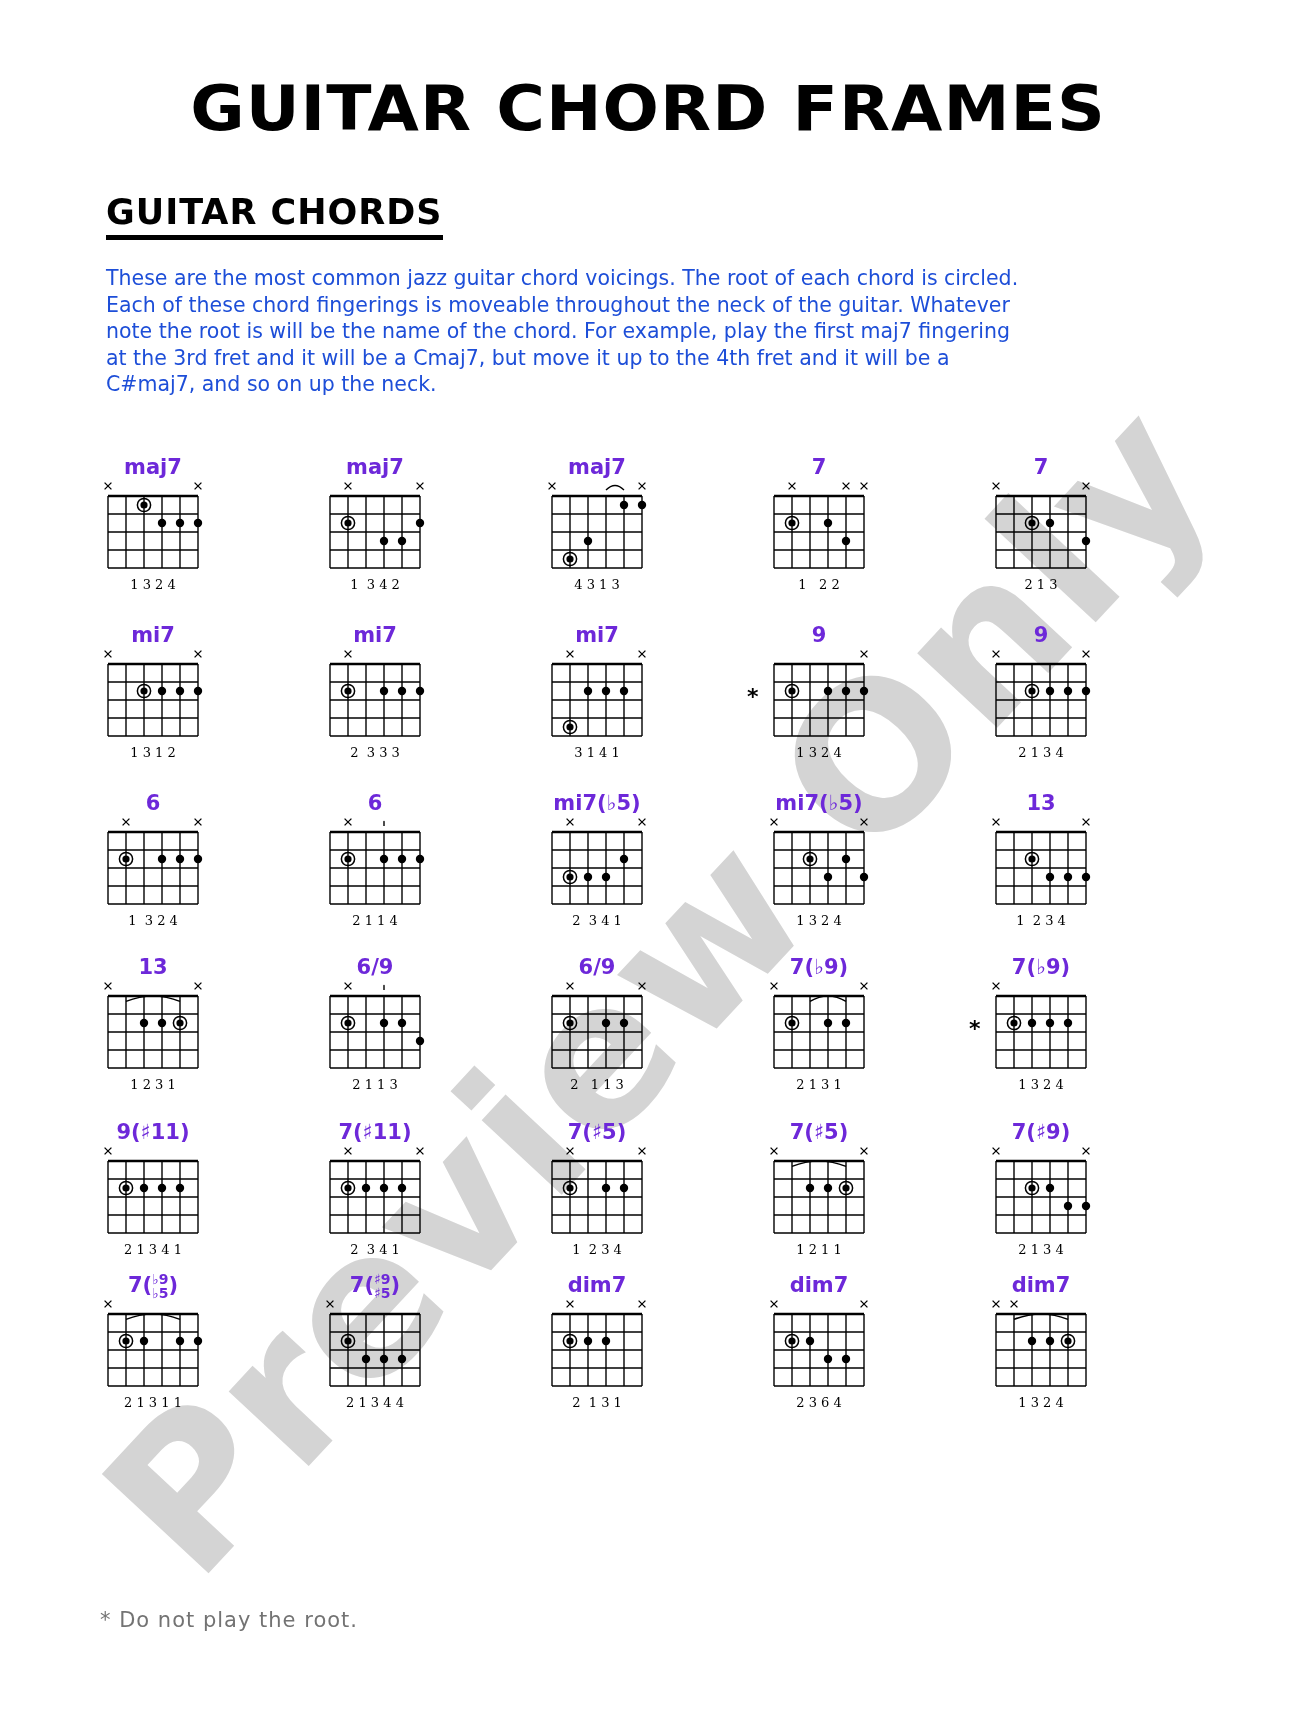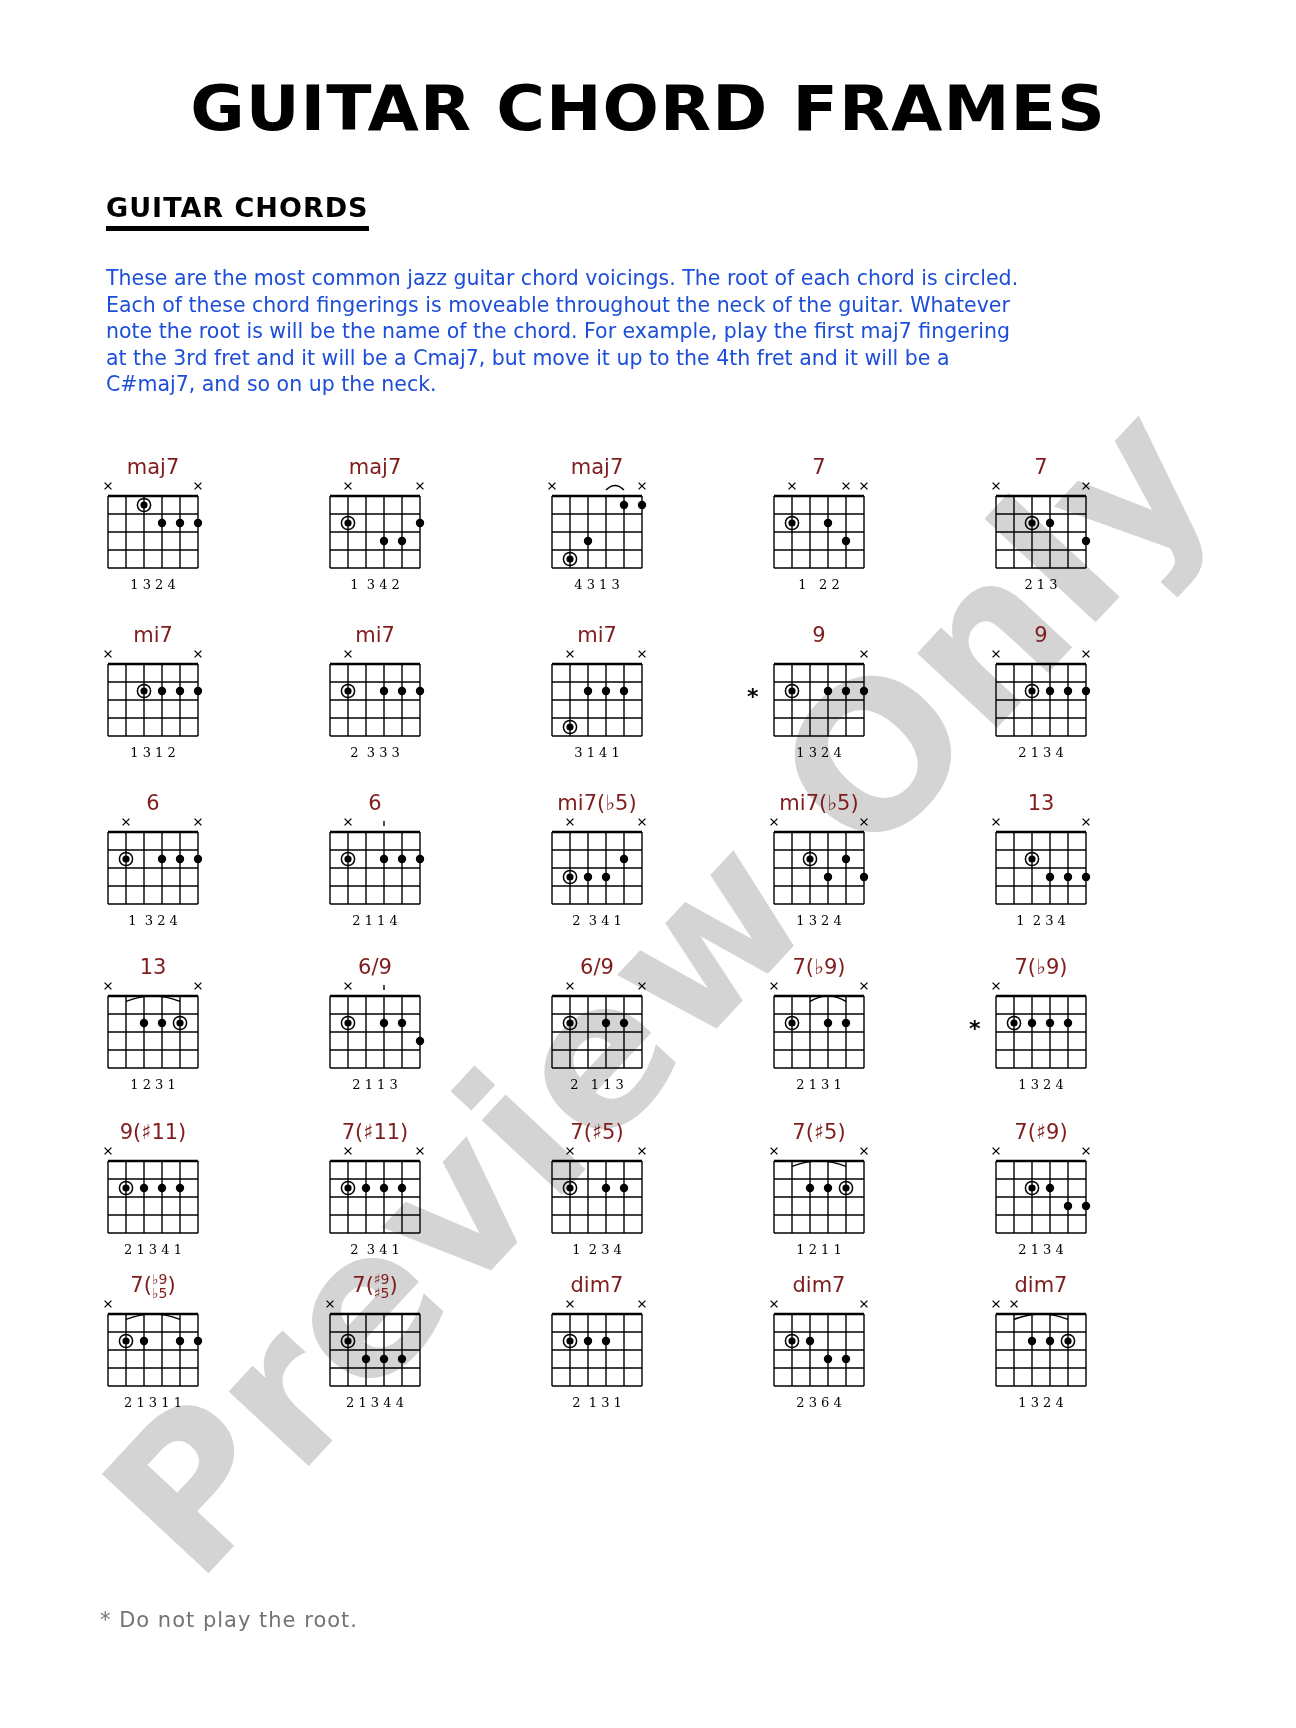--- a/index.html
+++ b/index.html
@@ -38,21 +38,21 @@
     font-size:62px;
     letter-spacing:1px;
     color:#000;
     transform:scaleX(1.07);
     z-index:10;
   }
   .subhead{
     position:absolute;left:106px;top:192px;
     font-family:"DejaVu Sans", sans-serif;
     font-weight:bold;
-    font-size:27px;
+    font-size:35px;
     letter-spacing:1px;
     color:#000;
     border-bottom:5px solid #000;
     padding-bottom:3px;
     z-index:10;
   }
   .intro{
     position:absolute;left:106px;top:265px;width:930px;
     font-family:"DejaVu Sans", sans-serif;
     font-size:20.5px;
@@ -74,23 +74,23 @@
     position:absolute;left:0;top:0;width:1296px;height:1728px;
     z-index:10;
   }
   .chord{
     position:absolute;
     width:200px;
     text-align:center;
   }
   .chord-name{
     font-family:"DejaVu Sans", sans-serif;
-    font-weight:normal;
+    font-weight:bold;
     font-size:21px;
-    color:#7f1d1d;
+    color:#6d28d9;
     height:30px;
     line-height:30px;
     white-space:nowrap;
   }
   .chord-name .stack{
     display:inline-block;
     vertical-align:middle;
     font-size:14px;
     line-height:14px;
     text-align:left;

